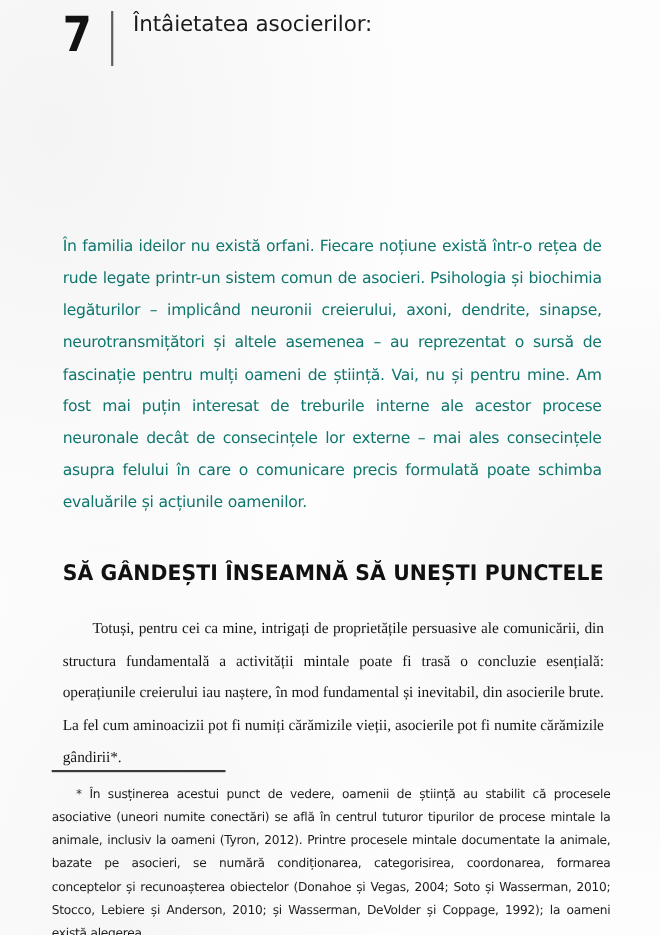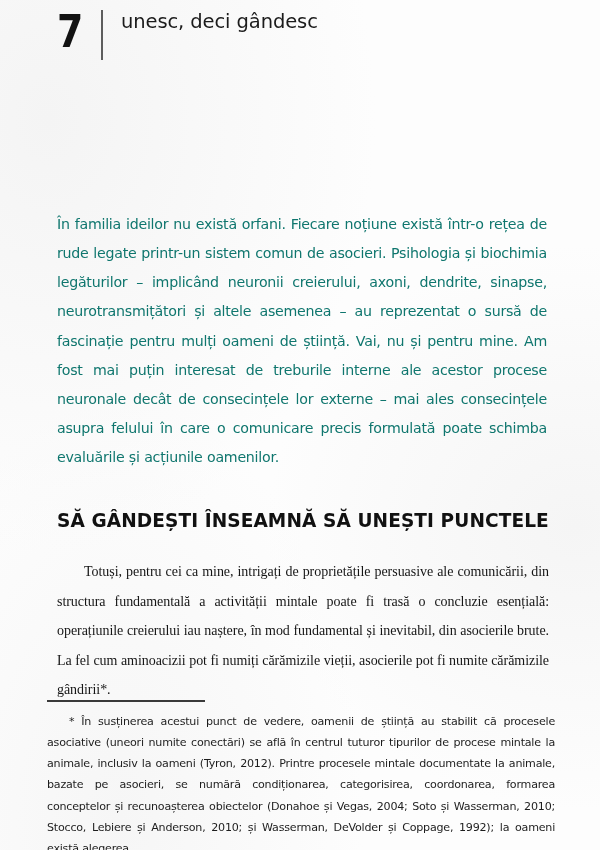--- a/index.html
+++ b/index.html
@@ -152,21 +152,21 @@
 <body>
 
 <div class="page"></div>
 
 <div class="content">
 
   <div class="chapter-header">
     <div class="chapter-number">7</div>
     <div class="chapter-rule"></div>
     <div class="chapter-title">
-      <div>unesc, deci gândesc</div>
+      <div>Întâietatea asocierilor:</div>
     </div>
   </div>
 
   <p class="body-sans">În familia ideilor nu există orfani. Fiecare noțiune există într-o rețea de rude legate printr-un sistem comun de asocieri. Psihologia și biochimia legăturilor – implicând neuronii creierului, axoni, dendrite, sinapse, neurotransmițători și altele asemenea – au reprezentat o sursă de fascinație pentru mulți oameni de știință. Vai, nu și pentru mine. Am fost mai puțin interesat de treburile interne ale acestor procese neuronale decât de consecințele lor externe – mai ales consecințele asupra felului în care o comunicare precis formulată poate schimba evaluările și acțiunile oamenilor.</p>
 
   <h2 class="section-heading">SĂ GÂNDEȘTI ÎNSEAMNĂ SĂ UNEȘTI PUNCTELE</h2>
 
   <p class="body-serif">Totuși, pentru cei ca mine, intrigați de proprietățile persuasive ale comunicării, din structura fundamentală a activității mintale poate fi trasă o concluzie esențială: operațiunile creierului iau naștere, în mod fundamental și inevitabil, din asocierile brute. La fel cum aminoacizii pot fi numiți cărămizile vieții, asocierile pot fi numite cărămizile gândirii*.</p>
 
   <div class="footnote-wrap">

